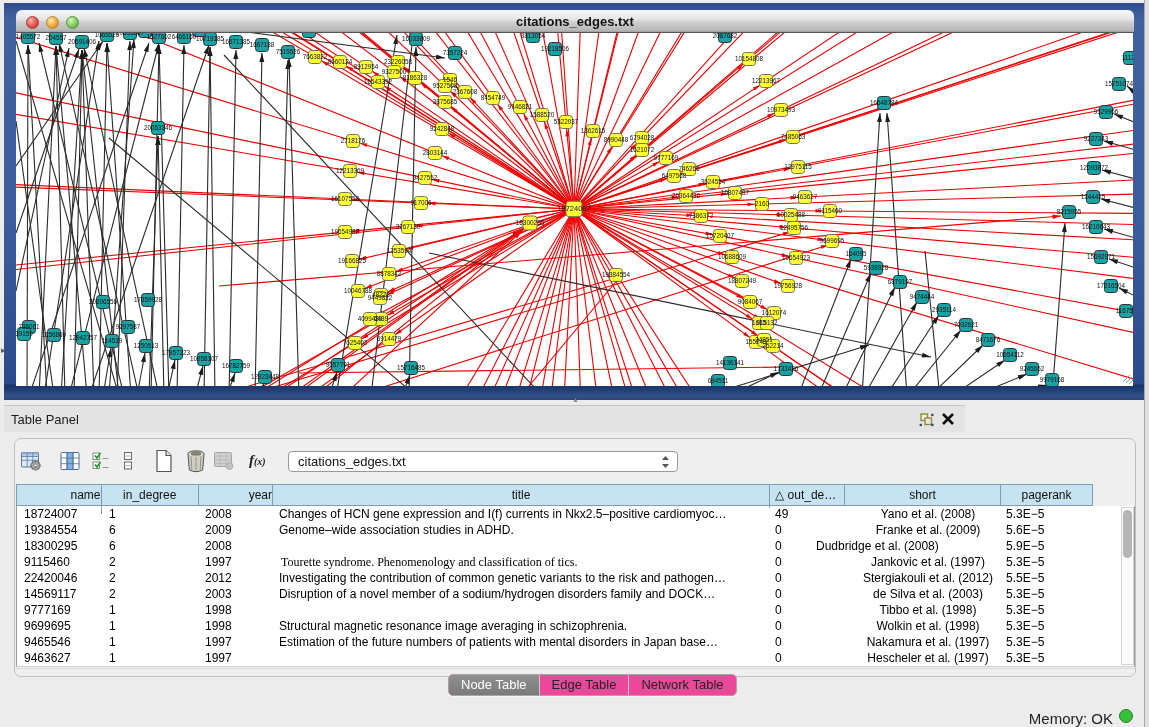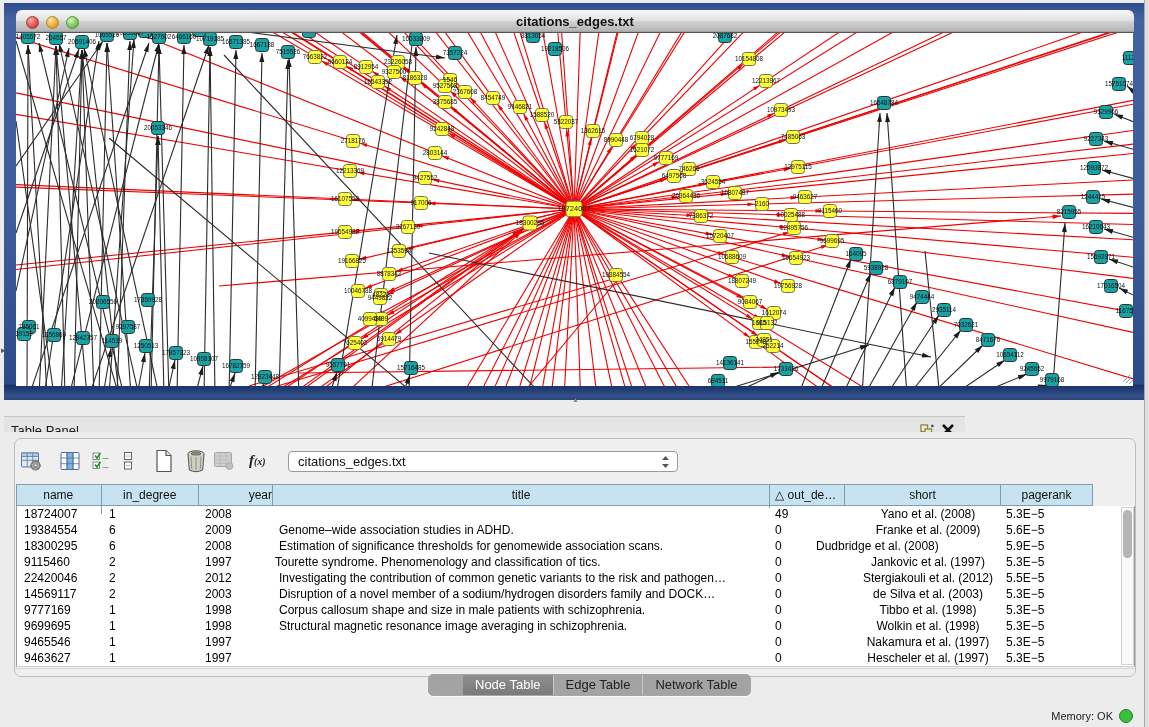--- a/index.html
+++ b/index.html
@@ -7,39 +7,39 @@
 .desk{position:absolute;left:4px;top:3px;width:1141px;height:397px;
  background:linear-gradient(180deg,#2e4c8c 0%,#41619f 4%,#3d5c9c 55%,#2f4e8d 88%,#2b4a89 95.9%,#17356b 96.3%,#223f73 97.5%,#33518c 99%,#2c4374 100%);}
 .win{position:absolute;left:16px;top:10px;width:1118px;height:375px;}
 .titlebar{position:absolute;left:0;top:0;width:1118px;height:22px;border-radius:6px 6px 0 0;
  background:linear-gradient(180deg,#f7f7f7 0%,#e3e3e3 45%,#cfcfcf 55%,#b8b8b8 92%,#9d9d9d 100%);
  border-bottom:1px solid #555;}
 .tl{position:absolute;top:5.5px;width:11px;height:11px;border-radius:50%;}
 .title{position:absolute;top:4px;left:0;width:1118px;text-align:center;font-size:13px;
  color:#111;font-weight:bold;letter-spacing:0;}
 .canvas{position:absolute;left:0;top:23px;width:1117px;height:353px;background:#fff;overflow:hidden;}
-.panelhdr{position:absolute;left:0px;top:416px;width:965px;height:27px;background:#e4e4e4;
+.panelhdr{position:absolute;left:0px;top:405px;width:965px;height:27px;background:#e4e4e4;
  border-top:1px solid #c4c4c4;border-bottom:1px solid #c9c9c9;}
 .panelhdr span{position:absolute;left:11px;top:6px;font-size:13px;color:#1b1b1b;}
 .tp-body{position:absolute;left:0;top:432px;width:1149px;height:295px;background:#ececec;}
 .innerpanel{position:absolute;left:14px;top:438px;width:1122px;height:239px;background:#efefef;
  border:1px solid #c0c0c0;border-radius:7px;box-sizing:border-box;}
 .tablebg{position:absolute;left:16px;top:506px;width:1119px;height:161px;background:#fff;
  border-left:1px solid #9b9b9b;border-right:1px solid #9b9b9b;border-bottom:1px solid #cfcfcf;box-sizing:border-box;}
 .combo{position:absolute;left:288px;top:451px;width:390px;height:21px;background:#fff;
  border:1px solid #9a9a9a;border-radius:4px;box-sizing:border-box;font-size:13px;color:#111;
  line-height:19px;padding-left:9px;}
 .sbtrack{position:absolute;left:1121px;top:507px;width:13px;height:158px;background:#fafafa;
  border:1px solid #d3d3d3;box-sizing:border-box;}
 .sbthumb{position:absolute;left:1123px;top:510px;width:9px;height:48px;background:#b5b5b5;border-radius:5px;}
-.tabs{position:absolute;left:428px;top:674px;height:20px;border:1px solid #a6a6a6;border-radius:5px;
- overflow:hidden;display:flex;background:#a3a3a3;box-shadow:0 1px 0 rgba(255,255,255,.7);padding-left:34px;}
+.tabs{position:absolute;left:448px;top:674px;height:20px;border:1px solid #a6a6a6;border-radius:5px;
+ overflow:hidden;display:flex;background:#ec4899;box-shadow:0 1px 0 rgba(255,255,255,.7);}
 .tabs div{font-size:13px;line-height:20px;padding:0 12px;color:#222;}
 .tabs .sel{background:linear-gradient(180deg,#909090,#7a7a7a);color:#fff;}
-.memory{position:absolute;right:36px;top:710px;font-size:11px;color:#222;}
+.memory{position:absolute;right:36px;top:710px;font-size:15px;color:#222;}
 .memdot{position:absolute;right:16px;top:709px;width:12px;height:12px;border-radius:50%;
  background:#35c23a;border:1px solid #2a7a2d;}
 .rightedge{position:absolute;right:0;top:0;width:4px;height:727px;background:#e0e0e0;border-left:1px solid #a8a8a8;}
 </style></head>
 <body>
 <div class="desk"></div>
 <div class="win">
  <div class="titlebar">
   <div class="tl" style="left:10px;background:radial-gradient(circle at 35% 30%,#ffb3b3,#e8514d 55%,#b03330);border:1px solid #9f3a36;"></div>
   <div class="tl" style="left:30px;background:radial-gradient(circle at 35% 30%,#ffe9b0,#f0a838 55%,#c07f1f);border:1px solid #ad8a2c;"></div>
@@ -729,59 +729,59 @@
 <circle cx="16.5" cy="15" r="3.4" fill="#c2c2c2" stroke="#ababab"></circle>
   </svg>
 <div style="position:absolute;left:249px;top:452px;font-family:'Liberation Serif',serif;font-style:italic;font-size:15px;color:#222;font-weight:bold;">f<span style="font-size:10px;">(x)</span></div>
 <div class="combo">citations_edges.txt
  <svg style="position:absolute;right:7px;top:3px" width="9" height="14" viewBox="0 0 9 14">
  <path d="M4.5 1L8 5H1z" fill="#555"></path>
       <path d="M4.5 13L1 9h7z" fill="#555"></path>
     </svg>
 </div>
 <div style="position:absolute;left:16px;top:484px;width:1077px;height:22px;background:#c7e3f1;border:1px solid #7d9db5;box-sizing:border-box;font-size:12px;color:#111;">
-    <div style="position:absolute;left:-1px;top:0;width:85.5px;height:29px;border-right:1px solid #7d9db5;box-sizing:border-box;text-align:center;line-height:21px;">name</div>
+    <div style="position:absolute;left:-1px;top:0;width:85.5px;height:29px;border-right:1px solid #7d9db5;box-sizing:border-box;text-align:right;line-height:21px;">name</div>
     <div style="position:absolute;left:84.5px;top:0;width:97.5px;height:21px;border-right:1px solid #7d9db5;box-sizing:border-box;text-align:center;line-height:21px;">in_degree</div>
     <div style="position:absolute;left:182px;top:0;width:74px;height:21px;border-right:1px solid #7d9db5;box-sizing:border-box;text-align:right;line-height:21px;">year</div>
     <div style="position:absolute;left:256px;top:0;width:497px;height:23px;border-right:1px solid #7d9db5;box-sizing:border-box;text-align:center;line-height:21px;">title</div>
     <div style="position:absolute;left:753px;top:0;width:75px;height:21px;border-right:1px solid #7d9db5;box-sizing:border-box;text-align:left;padding-left:5px;line-height:21px;">△ out_de…</div>
     <div style="position:absolute;left:828px;top:0;width:156px;height:21px;border-right:1px solid #7d9db5;box-sizing:border-box;text-align:center;line-height:21px;">short</div>
     <div style="position:absolute;left:984px;top:0;width:92px;height:21px;border-right:1px solid #7d9db5;box-sizing:border-box;text-align:center;line-height:21px;">pagerank</div>
   </div>
 <div style="position:absolute;left:16px;top:507px;width:1104px;height:16px;font-size:12px;white-space:nowrap;">
     <span style="position:absolute;left:8px;">18724007</span>
     <span style="position:absolute;left:93px;">1</span>
     <span style="position:absolute;left:189px;">2008</span>
+    <span style="position:absolute;left:263px;">Changes of HCN gene expression and I(f) currents in Nkx2.5–positive cardiomyoc…</span>
     <span style="position:absolute;left:759px;">49</span>
     <span style="position:absolute;left:833px;width:158px;text-align:center;">Yano et al. (2008)</span>
     <span style="position:absolute;left:990px;">5.3E−5</span>
   </div>
 <div style="position:absolute;left:16px;top:523px;width:1104px;height:16px;font-size:12px;white-space:nowrap;">
     <span style="position:absolute;left:8px;">19384554</span>
     <span style="position:absolute;left:93px;">6</span>
     <span style="position:absolute;left:189px;">2009</span>
     <span style="position:absolute;left:263px;">Genome–wide association studies in ADHD.</span>
     <span style="position:absolute;left:759px;">0</span>
     <span style="position:absolute;left:833px;width:158px;text-align:center;">Franke et al. (2009)</span>
     <span style="position:absolute;left:990px;">5.6E−5</span>
   </div>
 <div style="position:absolute;left:16px;top:539px;width:1104px;height:16px;font-size:12px;white-space:nowrap;">
     <span style="position:absolute;left:8px;">18300295</span>
     <span style="position:absolute;left:93px;">6</span>
     <span style="position:absolute;left:189px;">2008</span>
-    <span style="position:absolute;left:263px;">Estimation of significance thresholds for genomewide association scans.</span>
     <span style="position:absolute;left:759px;">0</span>
     <span style="position:absolute;left:800px;width:158px;">Dudbridge et al. (2008)</span>
     <span style="position:absolute;left:990px;">5.9E−5</span>
   </div>
 <div style="position:absolute;left:16px;top:555px;width:1104px;height:16px;font-size:12px;white-space:nowrap;">
     <span style="position:absolute;left:8px;">9115460</span>
     <span style="position:absolute;left:93px;">2</span>
     <span style="position:absolute;left:189px;">1997</span>
-    <span style="position:absolute;left:259px;">Tourette syndrome. Phenomenology and classification of tics.</span>
+    <span style="position:absolute;left:265px;font-family:Liberation Serif, serif;">Tourette syndrome. Phenomenology and classification of tics.</span>
     <span style="position:absolute;left:759px;">0</span>
     <span style="position:absolute;left:833px;width:158px;text-align:center;">Jankovic et al. (1997)</span>
     <span style="position:absolute;left:990px;">5.3E−5</span>
   </div>
 <div style="position:absolute;left:16px;top:571px;width:1104px;height:16px;font-size:12px;white-space:nowrap;">
     <span style="position:absolute;left:8px;">22420046</span>
     <span style="position:absolute;left:93px;">2</span>
     <span style="position:absolute;left:189px;">2012</span>
     <span style="position:absolute;left:263px;">Investigating the contribution of common genetic variants to the risk and pathogen…</span>
     <span style="position:absolute;left:759px;">0</span>
@@ -794,38 +794,38 @@
     <span style="position:absolute;left:189px;">2003</span>
     <span style="position:absolute;left:263px;">Disruption of a novel member of a sodium/hydrogen disorders family and DOCK…</span>
     <span style="position:absolute;left:759px;">0</span>
     <span style="position:absolute;left:833px;width:158px;text-align:center;">de Silva et al. (2003)</span>
     <span style="position:absolute;left:990px;">5.3E−5</span>
   </div>
 <div style="position:absolute;left:16px;top:603px;width:1104px;height:16px;font-size:12px;white-space:nowrap;">
     <span style="position:absolute;left:8px;">9777169</span>
     <span style="position:absolute;left:93px;">1</span>
     <span style="position:absolute;left:189px;">1998</span>
-    <span style="position:absolute;left:263px;">Corpus callosum shape and size in male patients with schizophrenia.</span>
     <span style="position:absolute;left:759px;">0</span>
     <span style="position:absolute;left:833px;width:158px;text-align:center;">Tibbo et al. (1998)</span>
     <span style="position:absolute;left:990px;">5.3E−5</span>
   </div>
 <div style="position:absolute;left:16px;top:619px;width:1104px;height:16px;font-size:12px;white-space:nowrap;">
     <span style="position:absolute;left:8px;">9699695</span>
     <span style="position:absolute;left:93px;">1</span>
     <span style="position:absolute;left:189px;">1998</span>
     <span style="position:absolute;left:263px;">Structural magnetic resonance image averaging in schizophrenia.</span>
     <span style="position:absolute;left:759px;">0</span>
     <span style="position:absolute;left:833px;width:158px;text-align:center;">Wolkin et al. (1998)</span>
     <span style="position:absolute;left:990px;">5.3E−5</span>
   </div>
 <div style="position:absolute;left:16px;top:635px;width:876px;height:16px;font-size:12px;white-space:nowrap;">
     <span style="position:absolute;left:8px;">9465546</span>
     <span style="position:absolute;left:93px;">1</span>
     <span style="position:absolute;left:189px;">1997</span>
+    <span style="position:absolute;left:263px;">Estimation of the future numbers of patients with mental disorders in Japan base…</span>
     <span style="position:absolute;left:759px;">0</span>
     <span style="position:absolute;left:833px;width:158px;text-align:center;">Nakamura et al. (1997)</span>
     <span style="position:absolute;left:990px;">5.3E−5</span>
   </div>
 <div style="position:absolute;left:16px;top:651px;width:1104px;height:16px;font-size:12px;white-space:nowrap;">
     <span style="position:absolute;left:8px;">9463627</span>
     <span style="position:absolute;left:93px;">1</span>
     <span style="position:absolute;left:189px;">1997</span>
     <span style="position:absolute;left:759px;">0</span>
     <span style="position:absolute;left:833px;width:158px;text-align:center;">Hescheler et al. (1997)</span>

